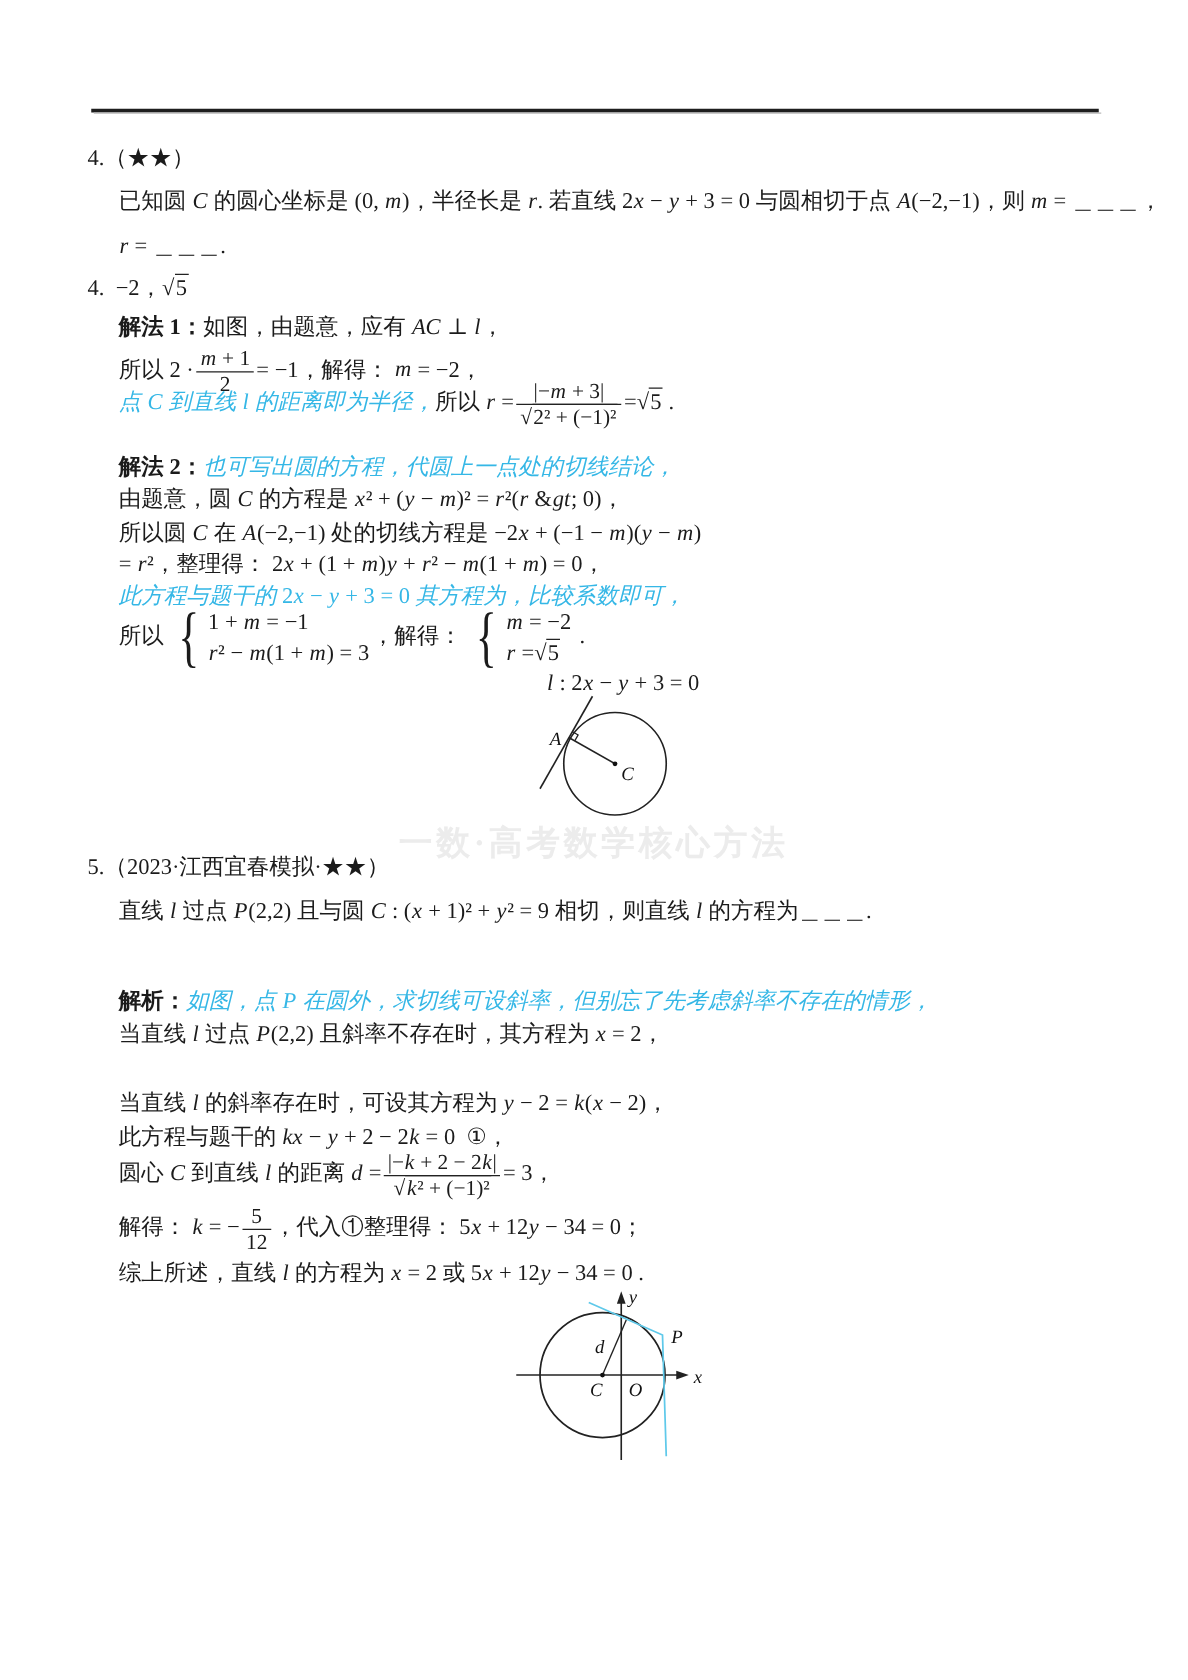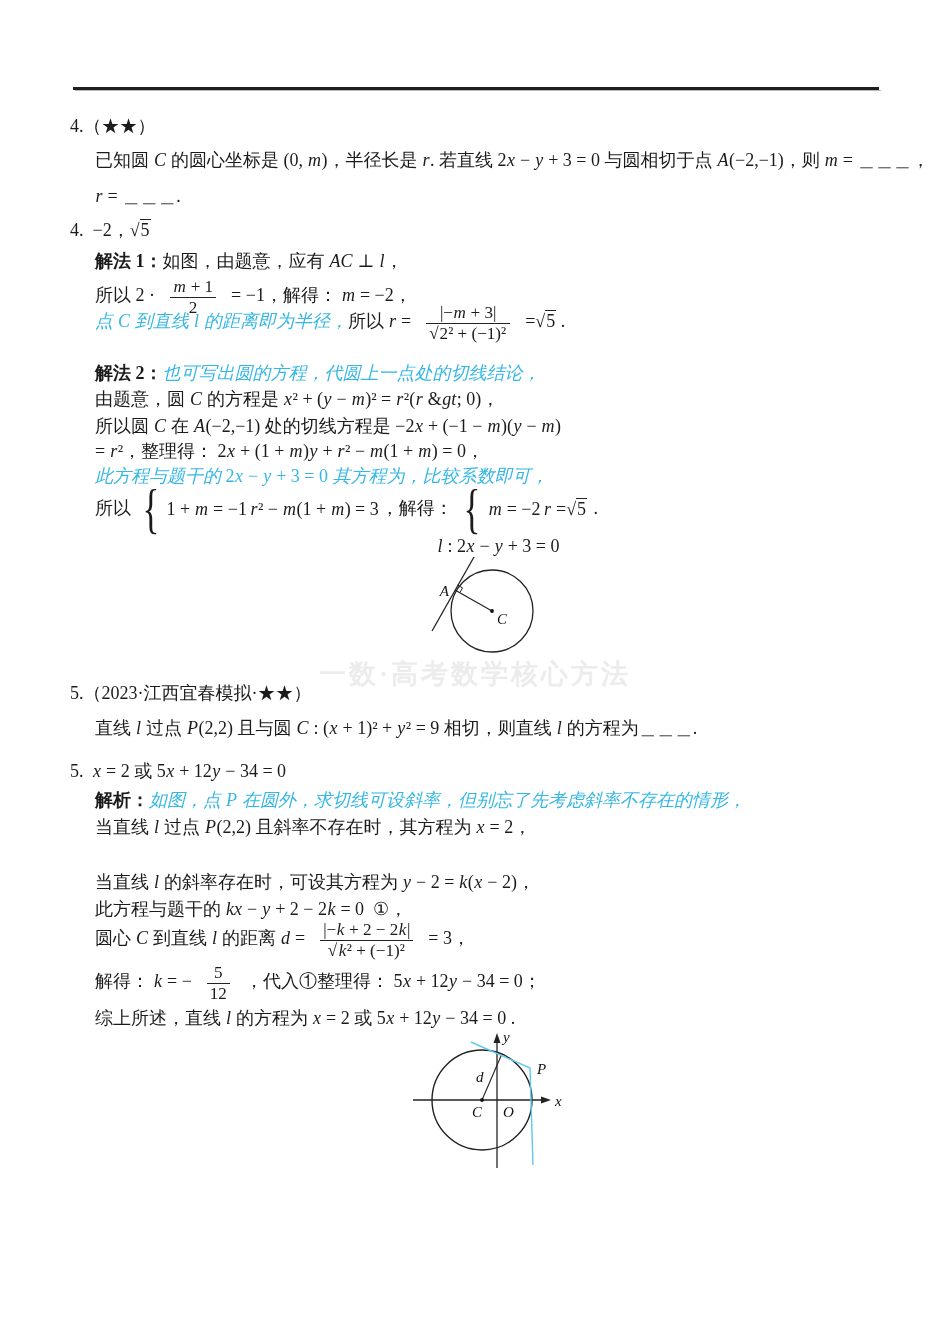--- a/index.html
+++ b/index.html
@@ -6,28 +6,28 @@
   .page{position:relative;width:950px;height:1344px;background:#ffffff;overflow:hidden;
         font-family:"Liberation Serif","DejaVu Serif",serif;color:#1b1b1b;}
   .rule{position:absolute;height:3px;background:#1e1e1e;}
   .rule::after{content:"";position:absolute;left:2px;top:3px;width:100%;height:1px;background:#b9b9b9;}
   .line{position:absolute;font-size:18px;line-height:24px;white-space:nowrap;}
   .cn{font-style:normal;}
   .bold{font-weight:700;}
   .cy{color:#35b7e6;}
   span.cy.cn{font-style:italic;}
   .math i{font-family:"Liberation Serif","DejaVu Serif",serif;font-style:italic;padding:0 0.5px;}
-  .frac{display:inline-block;vertical-align:middle;text-align:center;margin:0 15px;line-height:1.15;}
+  .frac{display:inline-block;vertical-align:middle;text-align:center;margin:0 2px;line-height:1.15;}
   .frac .num,.frac .den{display:block;padding:0 3px;font-size:0.95em;}
   .frac .den{border-top:1.2px solid #222;}
   .ov{border-top:1.2px solid #222;padding:0 1px;}
   .cases{display:inline-flex;align-items:center;vertical-align:middle;margin:0 2px;}
   .cases .brace{font-size:3em;font-weight:400;line-height:0.85;margin-right:3px;
                 transform:scaleX(0.65);display:inline-block;}
-  .cases .rows{display:inline-flex;flex-direction:row;gap:3px;text-align:left;line-height:1.2;}
+  .cases .rows{display:inline-flex;flex-direction:column;gap:3px;text-align:left;line-height:1.2;}
   .watermark{position:absolute;width:100%;text-align:center;font-size:27px;letter-spacing:3px;
              color:#ececec;font-weight:700;}
   svg text{font-family:"Liberation Serif","DejaVu Serif",serif;}
   .fig{position:absolute;}
 </style>
 </head>
 <body>
 
 <div class="page">
 
@@ -69,21 +69,20 @@
     <path d="M59.7,35.2 L64.5,37.9 L61.8,42.7" fill="none" stroke="#222" stroke-width="1"></path>
     <circle cx="94" cy="61" r="1.9" fill="#111"></circle>
     <text x="51" y="46" font-size="15" font-style="italic" text-anchor="end" fill="#111">A</text>
     <text x="99" y="74" font-size="15" font-style="italic" fill="#111">C</text>
   </svg>
 
   <div class="watermark" style="top:656px;left:0;">一数·高考数学核心方法</div>
 
   <div class="line" style="left:70px;top:681px;">5.（2023·江西宜春模拟·★★）</div>
   <div class="line" style="left:95px;top:716px;"><span class="cn">直线 </span><span class="math"><i>l</i></span><span class="cn"> 过点 </span><span class="math"><i>P</i>(2,2)</span><span class="cn"> 且与圆 </span><span class="math"><i>C</i> : (<i>x</i> + 1)² + <i>y</i>² = 9</span><span class="cn"> 相切，则直线 </span><span class="math"><i>l</i></span><span class="cn"> 的方程为＿＿＿.</span></div>
-  <div class="line" style="left:70px;top:759px;"><span class="cn">5.&nbsp;&nbsp;</span><span class="math"><i>x</i> = 2</span><span class="cn"> 或 </span><span class="math">5<i>x</i> + 12<i>y</i> − 34 = 0</span></div>
 
   <div class="line" style="left:95px;top:788px;"><span class="bold">解析：</span><span class="cy cn">如图，点 </span><span class="cy math"><i>P</i></span><span class="cy cn"> 在圆外，求切线可设斜率，但别忘了先考虑斜率不存在的情形，</span></div>
   <div class="line" style="left:95px;top:815px;"><span class="cn">当直线 </span><span class="math"><i>l</i></span><span class="cn"> 过点 </span><span class="math"><i>P</i>(2,2)</span><span class="cn"> 且斜率不存在时，其方程为 </span><span class="math"><i>x</i> = 2</span><span class="cn">，</span></div>
   <div class="line" style="left:95px;top:870px;"><span class="cn">当直线 </span><span class="math"><i>l</i></span><span class="cn"> 的斜率存在时，可设其方程为 </span><span class="math"><i>y</i> − 2 = <i>k</i>(<i>x</i> − 2)</span><span class="cn">，</span></div>
   <div class="line" style="left:95px;top:897px;"><span class="cn">此方程与题干的 </span><span class="math"><i>kx</i> − <i>y</i> + 2 − 2<i>k</i> = 0</span><span class="cn">&nbsp;&nbsp;①，</span></div>
   <div class="line" style="left:95px;top:920px;"><span class="cn">圆心 </span><span class="math"><i>C</i></span><span class="cn"> 到直线 </span><span class="math"><i>l</i></span><span class="cn"> 的距离 </span><span class="math"><i>d</i> =</span><span class="frac"><span class="num"><span class="math">|−<i>k</i> + 2 − 2<i>k</i>|</span></span><span class="den"><span class="math">√<span class="ov"><i>k</i>² + (−1)²</span></span></span></span><span class="math">= 3</span><span class="cn">，</span></div>
   <div class="line" style="left:95px;top:963px;"><span class="cn">解得： </span><span class="math"><i>k</i> = −</span><span class="frac"><span class="num"><span class="math">5</span></span><span class="den"><span class="math">12</span></span></span><span class="cn">，代入①整理得： </span><span class="math">5<i>x</i> + 12<i>y</i> − 34 = 0</span><span class="cn">；</span></div>
   <div class="line" style="left:95px;top:1006px;"><span class="cn">综上所述，直线 </span><span class="math"><i>l</i></span><span class="cn"> 的方程为 </span><span class="math"><i>x</i> = 2</span><span class="cn"> 或 </span><span class="math">5<i>x</i> + 12<i>y</i> − 34 = 0</span><span class="cn"> .</span></div>
 
   <svg class="fig" style="left:408px;top:1028px;" width="162" height="150" viewBox="0 0 162 150">

